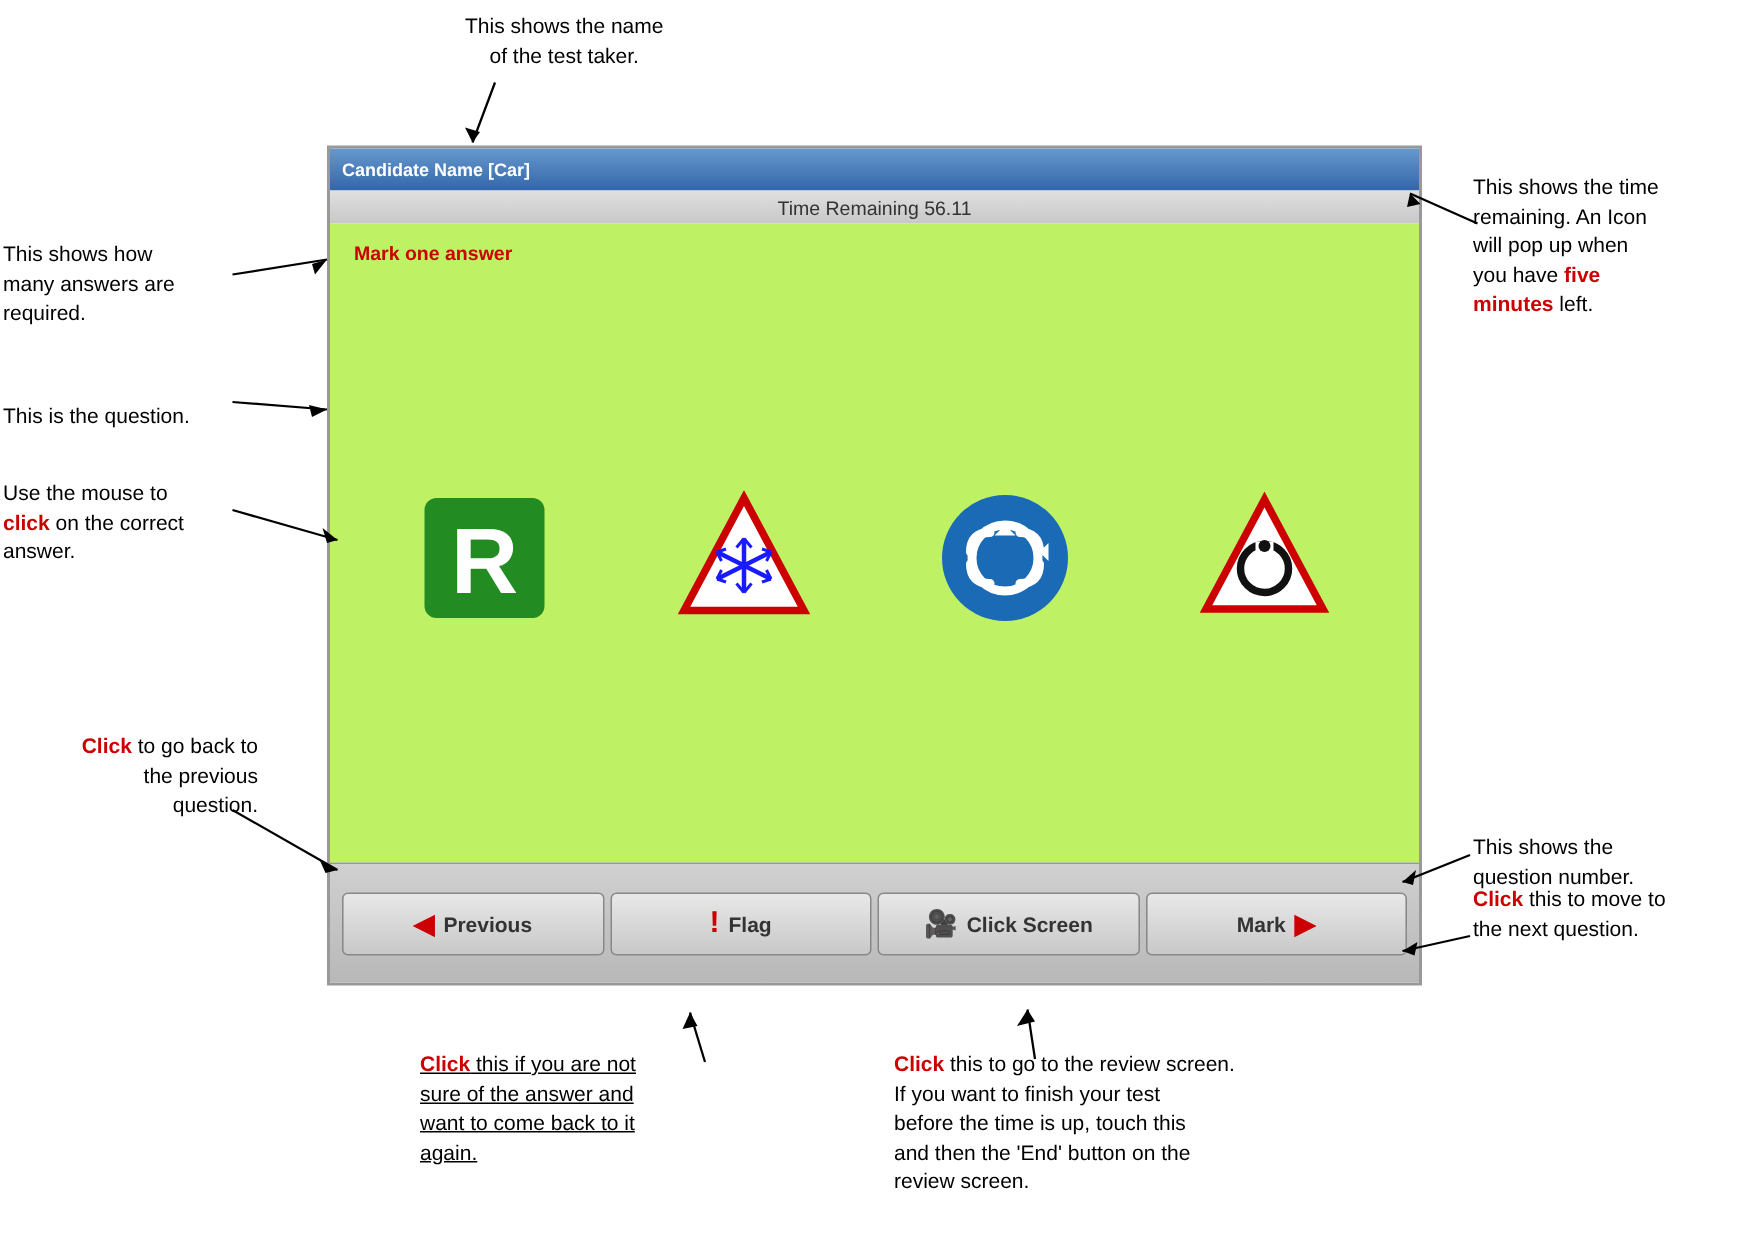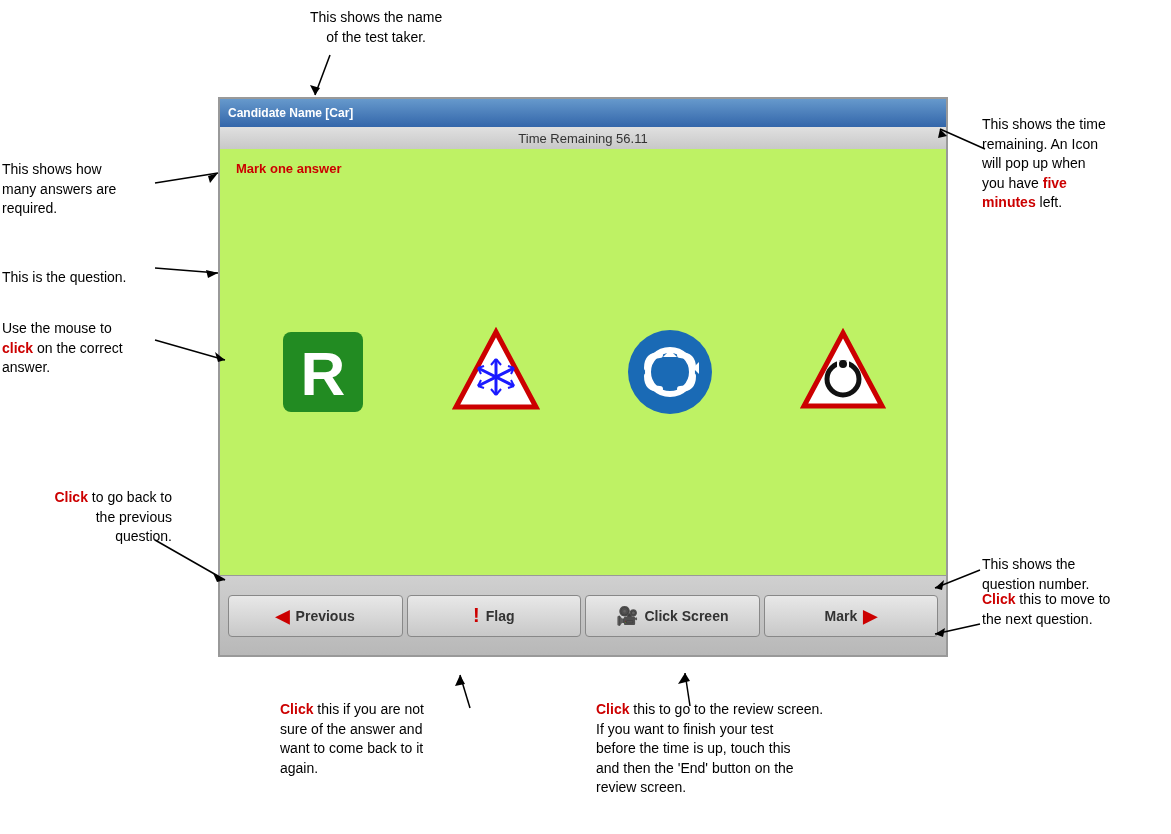--- a/index.html
+++ b/index.html
@@ -333,21 +333,21 @@
 
 <div class="annotation" style="left:982px; top:590px; width:185px;">
   <span><span class="red">Click</span> this to move to<br>the next question.</span>
 </div>
 
 <svg style="position:absolute;left:930px;top:614px;width:55px;height:35px;overflow:visible;">
   <line x1="50" y1="10" x2="5" y2="20" stroke="#000" stroke-width="1.5"></line>
   <polygon points="5,20 15,14 13,23" fill="#000"></polygon>
 </svg>
 
-<div class="annotation" style="left:280px; top:700px; width:230px;">
+<div class="annotation" style="left:280px; top:700px; width:230px;text-decoration:underline;">
   <span><span class="red">Click</span> this if you are not<br>sure of the answer and<br>want to come back to it<br>again.</span>
 </div>
 
 <svg style="position:absolute;left:450px;top:670px;width:40px;height:40px;overflow:visible;">
   <line x1="20" y1="38" x2="10" y2="5" stroke="#000" stroke-width="1.5"></line>
   <polygon points="10,5 5,16 15,14" fill="#000"></polygon>
 </svg>
 
 <div class="annotation" style="left:596px; top:700px; width:360px;">
   <span><span class="red">Click</span> this to go to the review screen.<br>If you want to finish your test<br>before the time is up, touch this<br>and then the 'End' button on the<br>review screen.</span>

